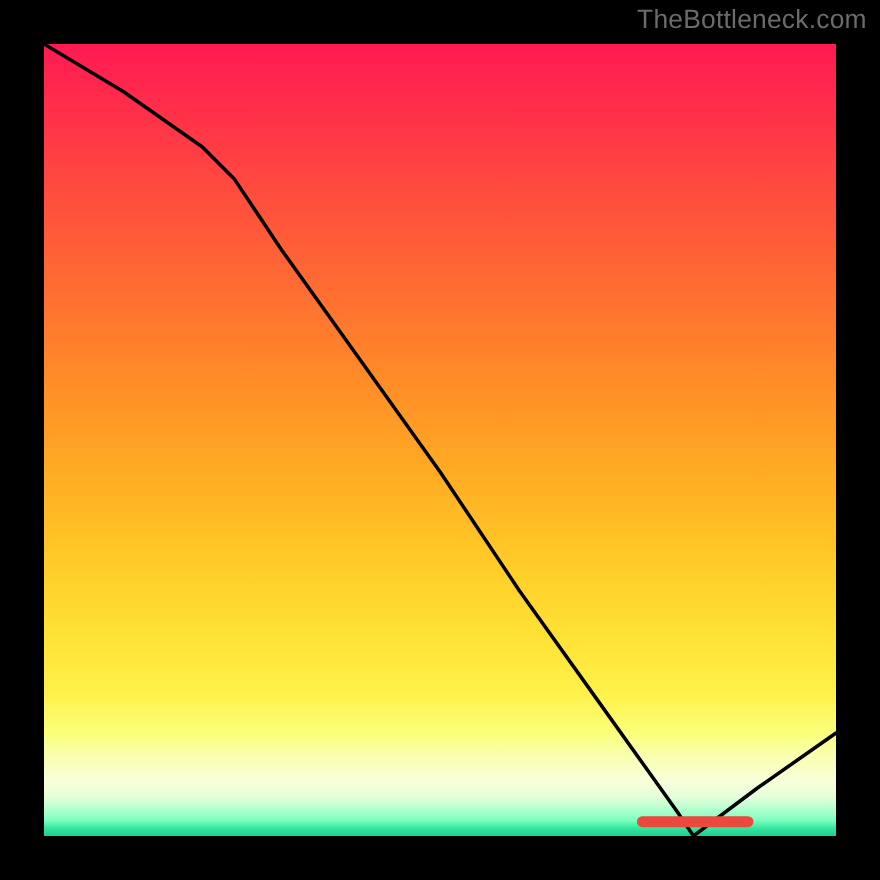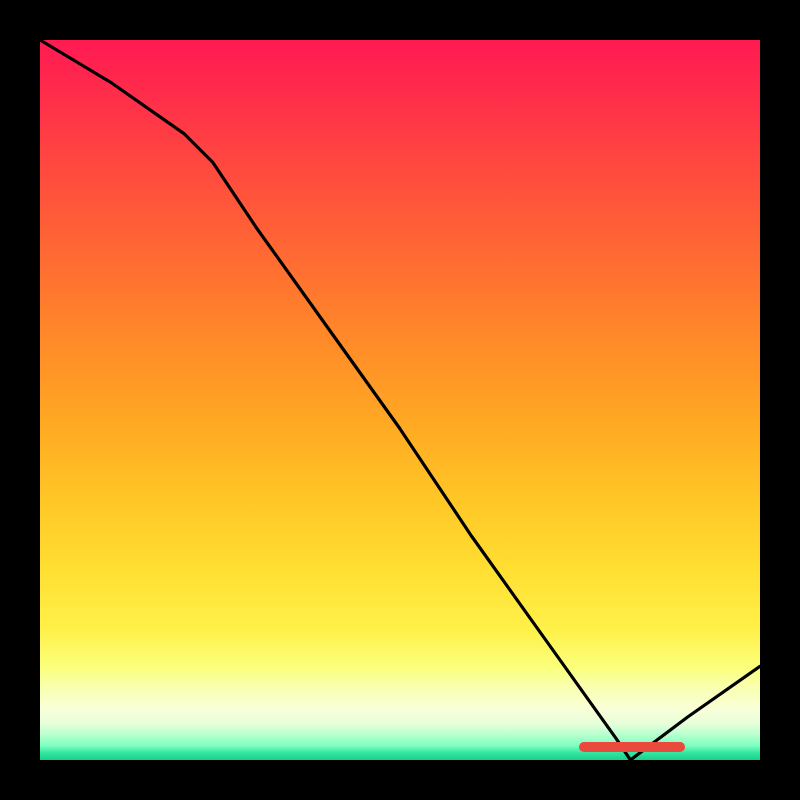--- a/index.html
+++ b/index.html
@@ -69,20 +69,21 @@
     height: 10px;
     border-radius: 5px;
     background: #ea4a3d;
   }
 </style>
 </head>
 <body>
 
 <div class="frame">
 
+  <div class="watermark">TheBottleneck.com</div>
 
   <div class="plot-area">
     <div class="grad"></div>
 
     <svg class="overlay-svg" viewBox="0 0 720 720" preserveAspectRatio="none">
       <polyline id="curve" fill="none" stroke="#000000" stroke-width="3.2" stroke-linejoin="round" stroke-linecap="round" points="0.0,0.0 72.0,43.2 144.0,93.6 172.8,122.4 216.0,187.2 288.0,288.0 360.0,388.8 432.0,496.8 504.0,597.6 576.0,698.4 590.4,720.0 648.0,676.8 720.0,626.4"></polyline>
     </svg>
 
     <div id="pill" class="red-pill" style="left: 538.56px; width: 106.56px; top: 702.04px; background: rgb(234, 74, 61);"></div>
   </div>

